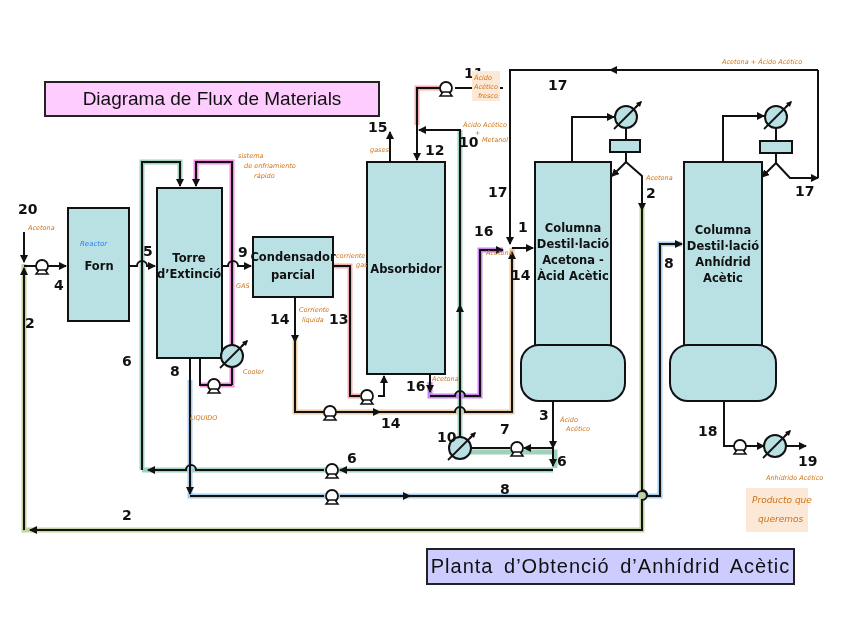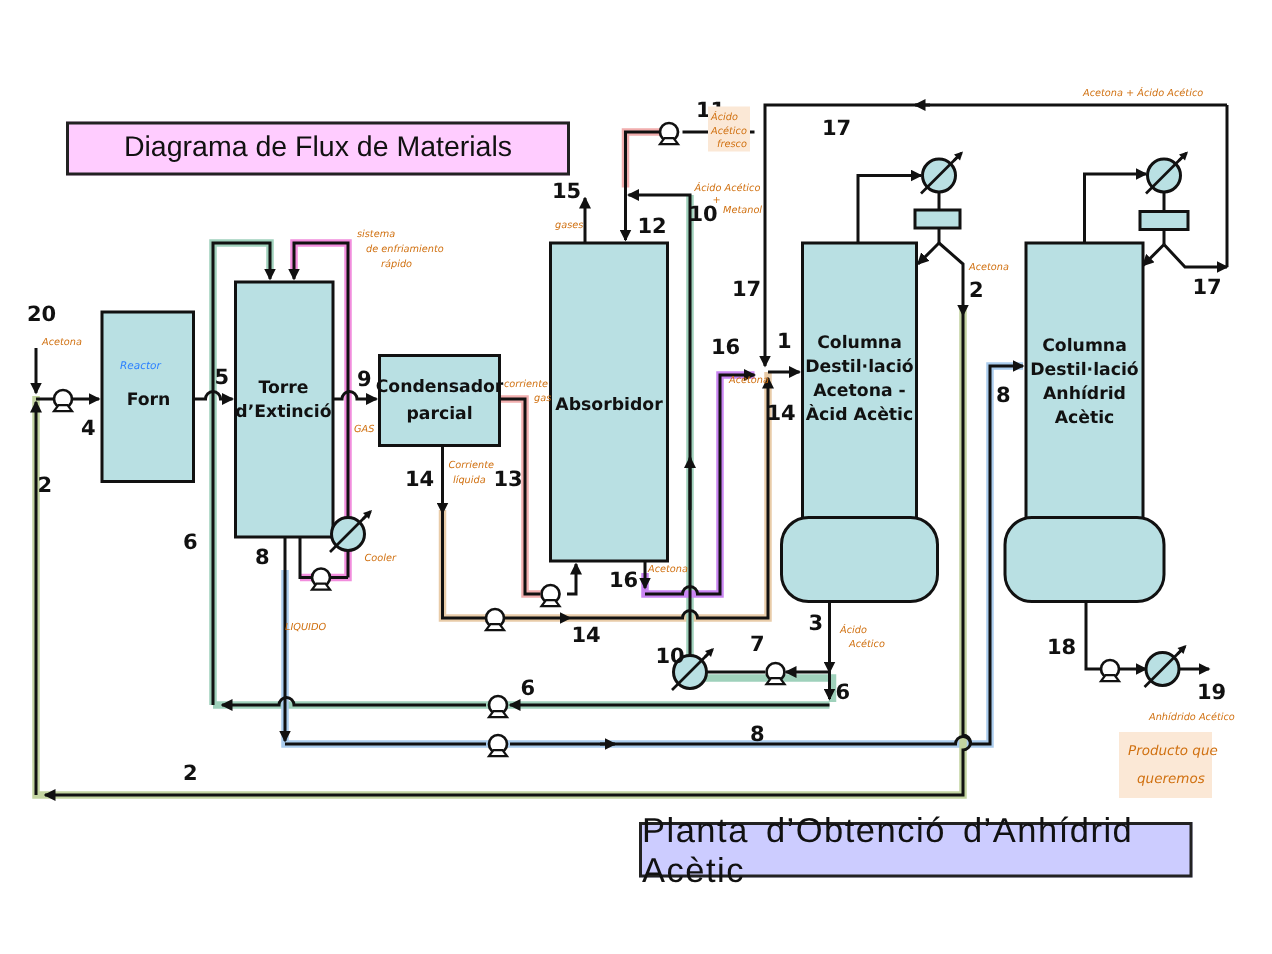--- a/index.html
+++ b/index.html
@@ -1,20 +1,20 @@
 <!DOCTYPE html>
 <html><head>
 <meta charset="utf-8">
 <style>
   html, body { margin:0; padding:0; background:#ffffff; }
   body { width:848px; height:636px; position:relative; overflow:hidden; font-family:"Liberation Sans", sans-serif; }
   svg { position:absolute; left:0; top:0; }
   .title-box { position:absolute; border:2px solid #222; color:#111; font-family:"Liberation Sans", sans-serif; display:flex; align-items:center; justify-content:center; box-sizing:border-box; }
   .t1 { left:44px; top:70px; width:336px; height:36px; background:#ffccff; font-size:19px;margin-top:11px; }
-  .t2 { left:426px; top:548px; width:369px; height:37px; background:#ccccff; font-size:23px; letter-spacing:1px; word-spacing:4px; }
+  .t2 { left:426px; top:548px; width:369px; height:37px; background:#ccccff; font-size:20px; letter-spacing:1px; word-spacing:4px; }
   .num { font-family:"DejaVu Sans", sans-serif; font-weight:bold; font-size:14px; fill:#111; }
   .eq { font-family:"DejaVu Sans", sans-serif; font-weight:bold; font-size:11.5px; fill:#111; text-anchor:middle; }
   .note { font-family:"DejaVu Sans", sans-serif; font-size:6.5px; fill:#d07010; font-style:italic; }
   .note-b { font-family:"DejaVu Sans", sans-serif; font-size:7px; fill:#2a7fff; font-style:italic; }
   .ln { stroke:#111; stroke-width:2; fill:none; }
   .vessel { fill:#b9e0e3; stroke:#111; stroke-width:2; }
 </style>
 </head>
 <body>
 

